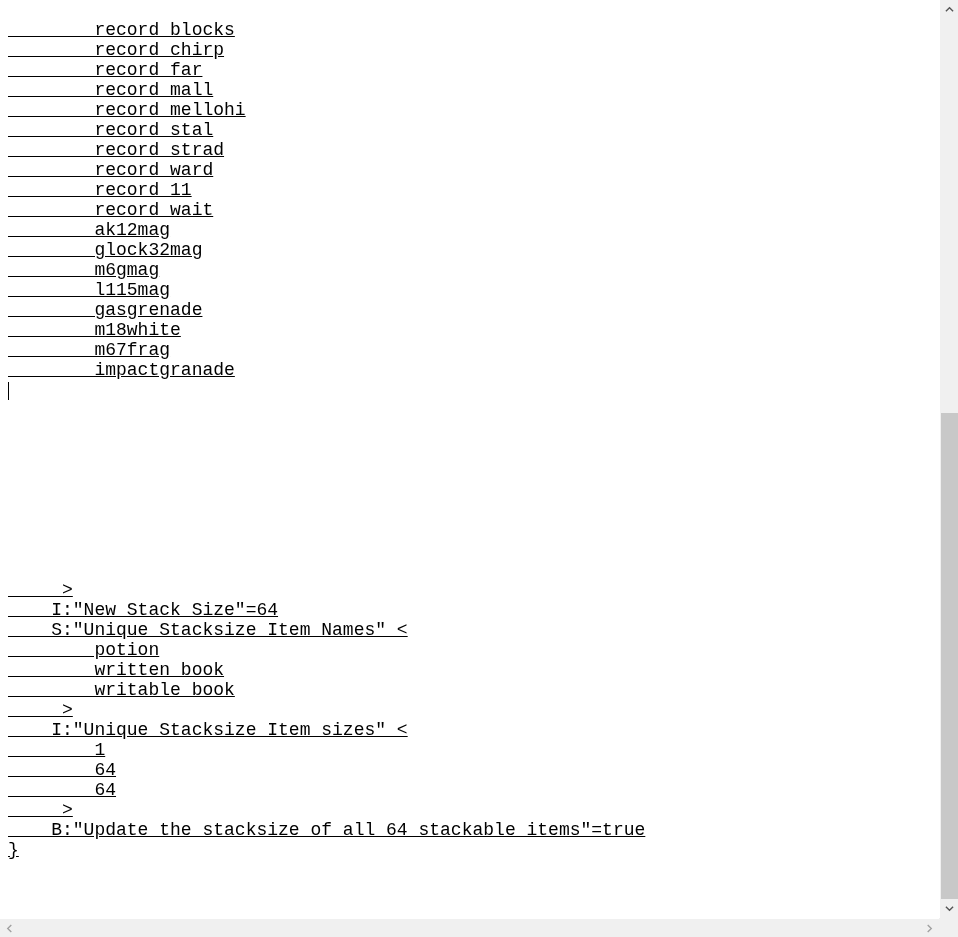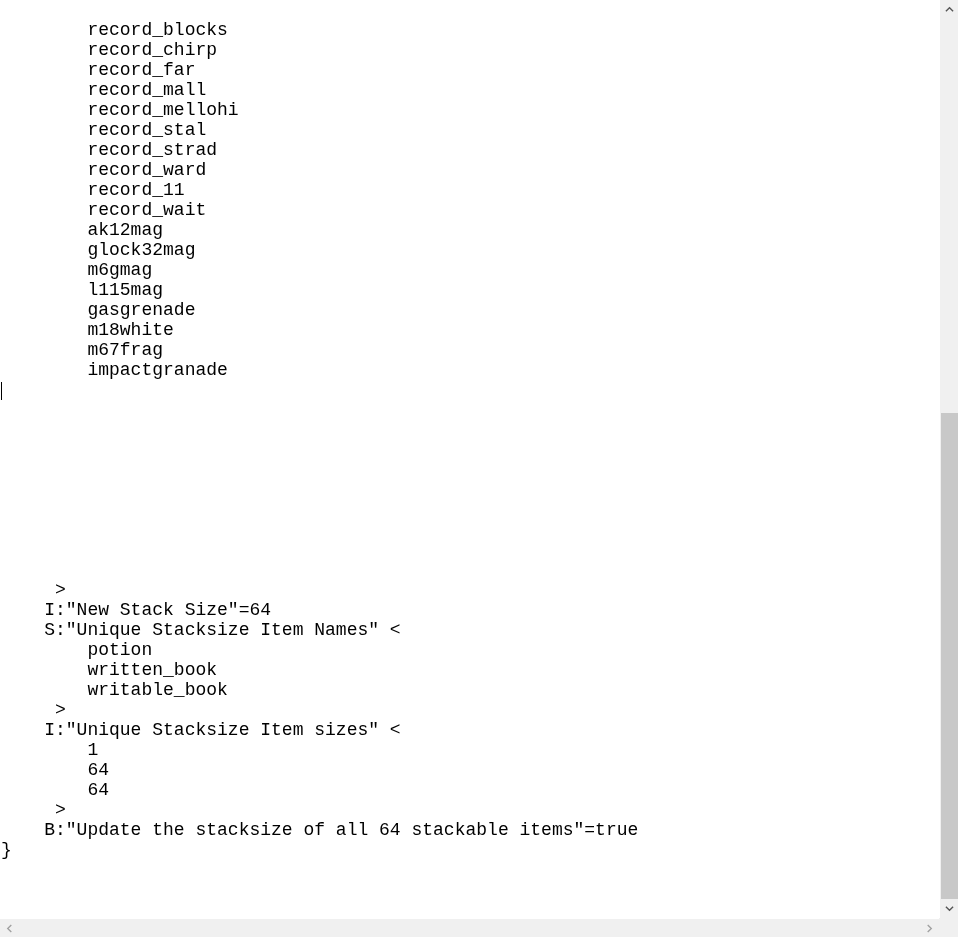--- a/index.html
+++ b/index.html
@@ -19,21 +19,22 @@
     position: relative;
   }
   .viewport {
     position: absolute;
     top: 0;
     left: 0;
     right: 19px;
     bottom: 19px;
     overflow: hidden;
     white-space: pre;
-    padding-left: 1px;
+    padding-left: 8px;
+    text-decoration: underline;
   }
   .vscroll {
     position: absolute;
     top: 0;
     right: 0;
     width: 19px;
     bottom: 19px;
     background: #f0f0f0;
     border-left: 1px solid #ffffff;
   }

